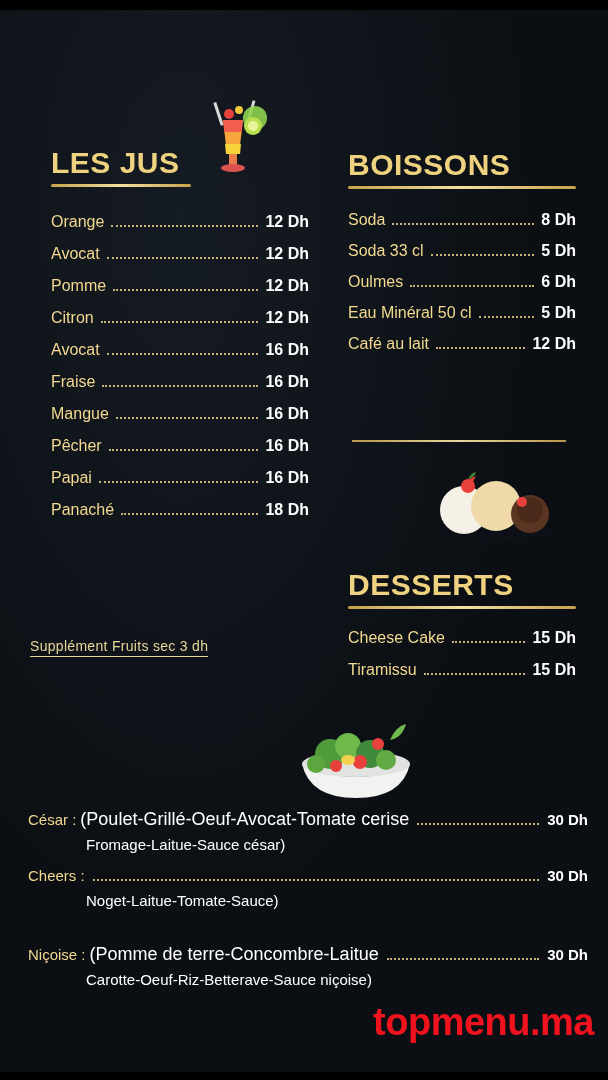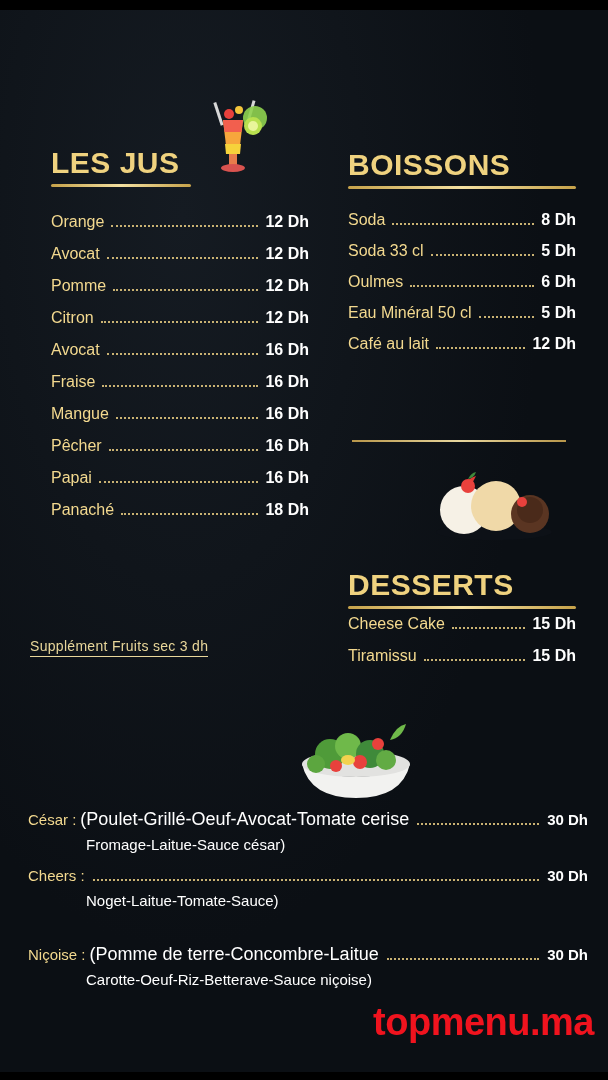--- a/index.html
+++ b/index.html
@@ -140,21 +140,21 @@
     height: 76px;
   }
 
   
   .desserts-block {
     position: absolute;
     left: 348px;
     top: 570px;
     width: 228px;
   }
-  .desserts-list { margin-top: 6px; }
+  .desserts-list { margin-top: 20px; }
 
   
   .salades-block {
     position: absolute;
     left: 28px;
     top: 760px;
     width: 560px;
   }
   .salad-img {
     position: absolute;

